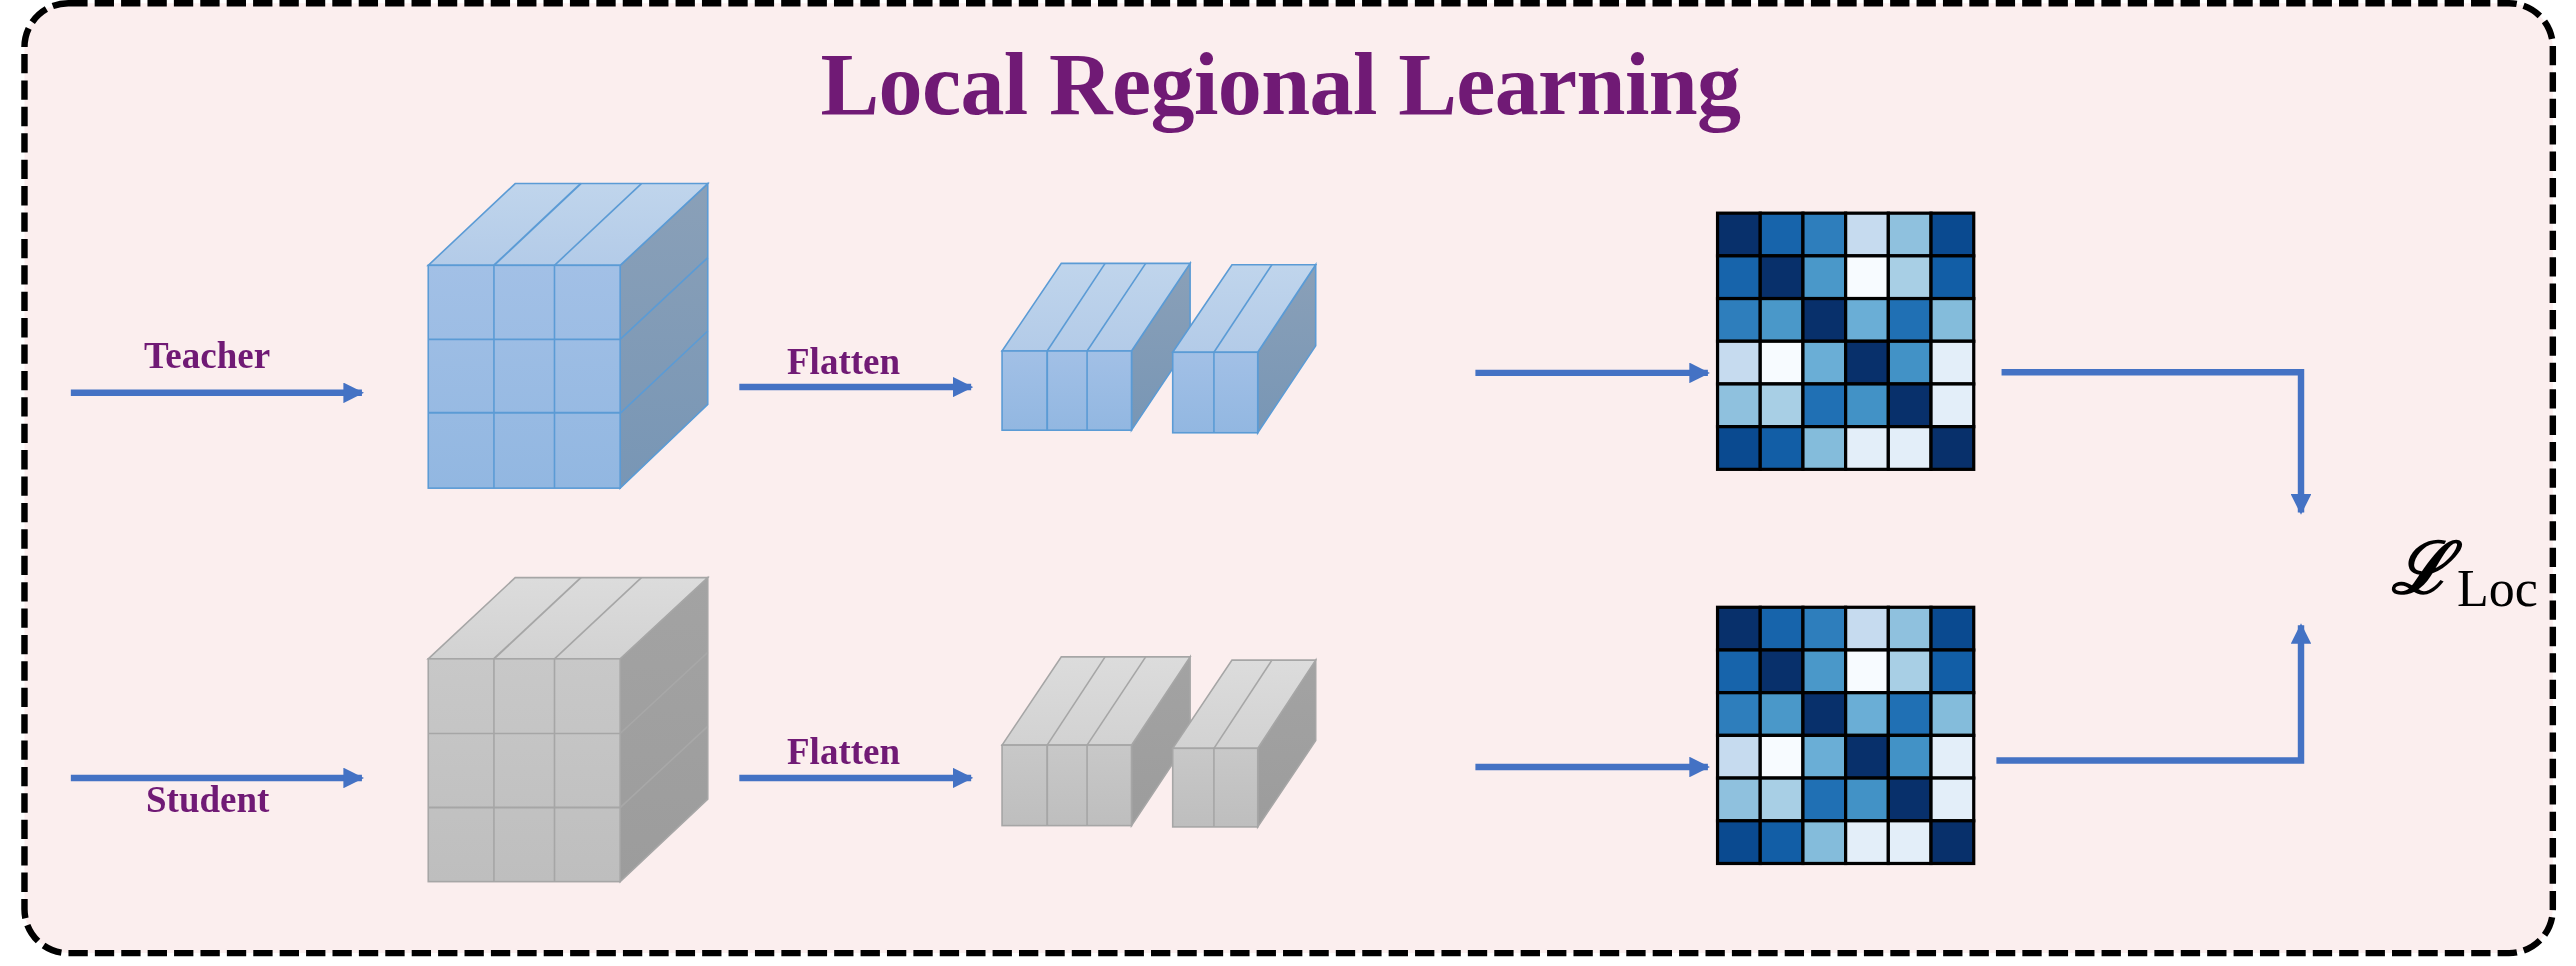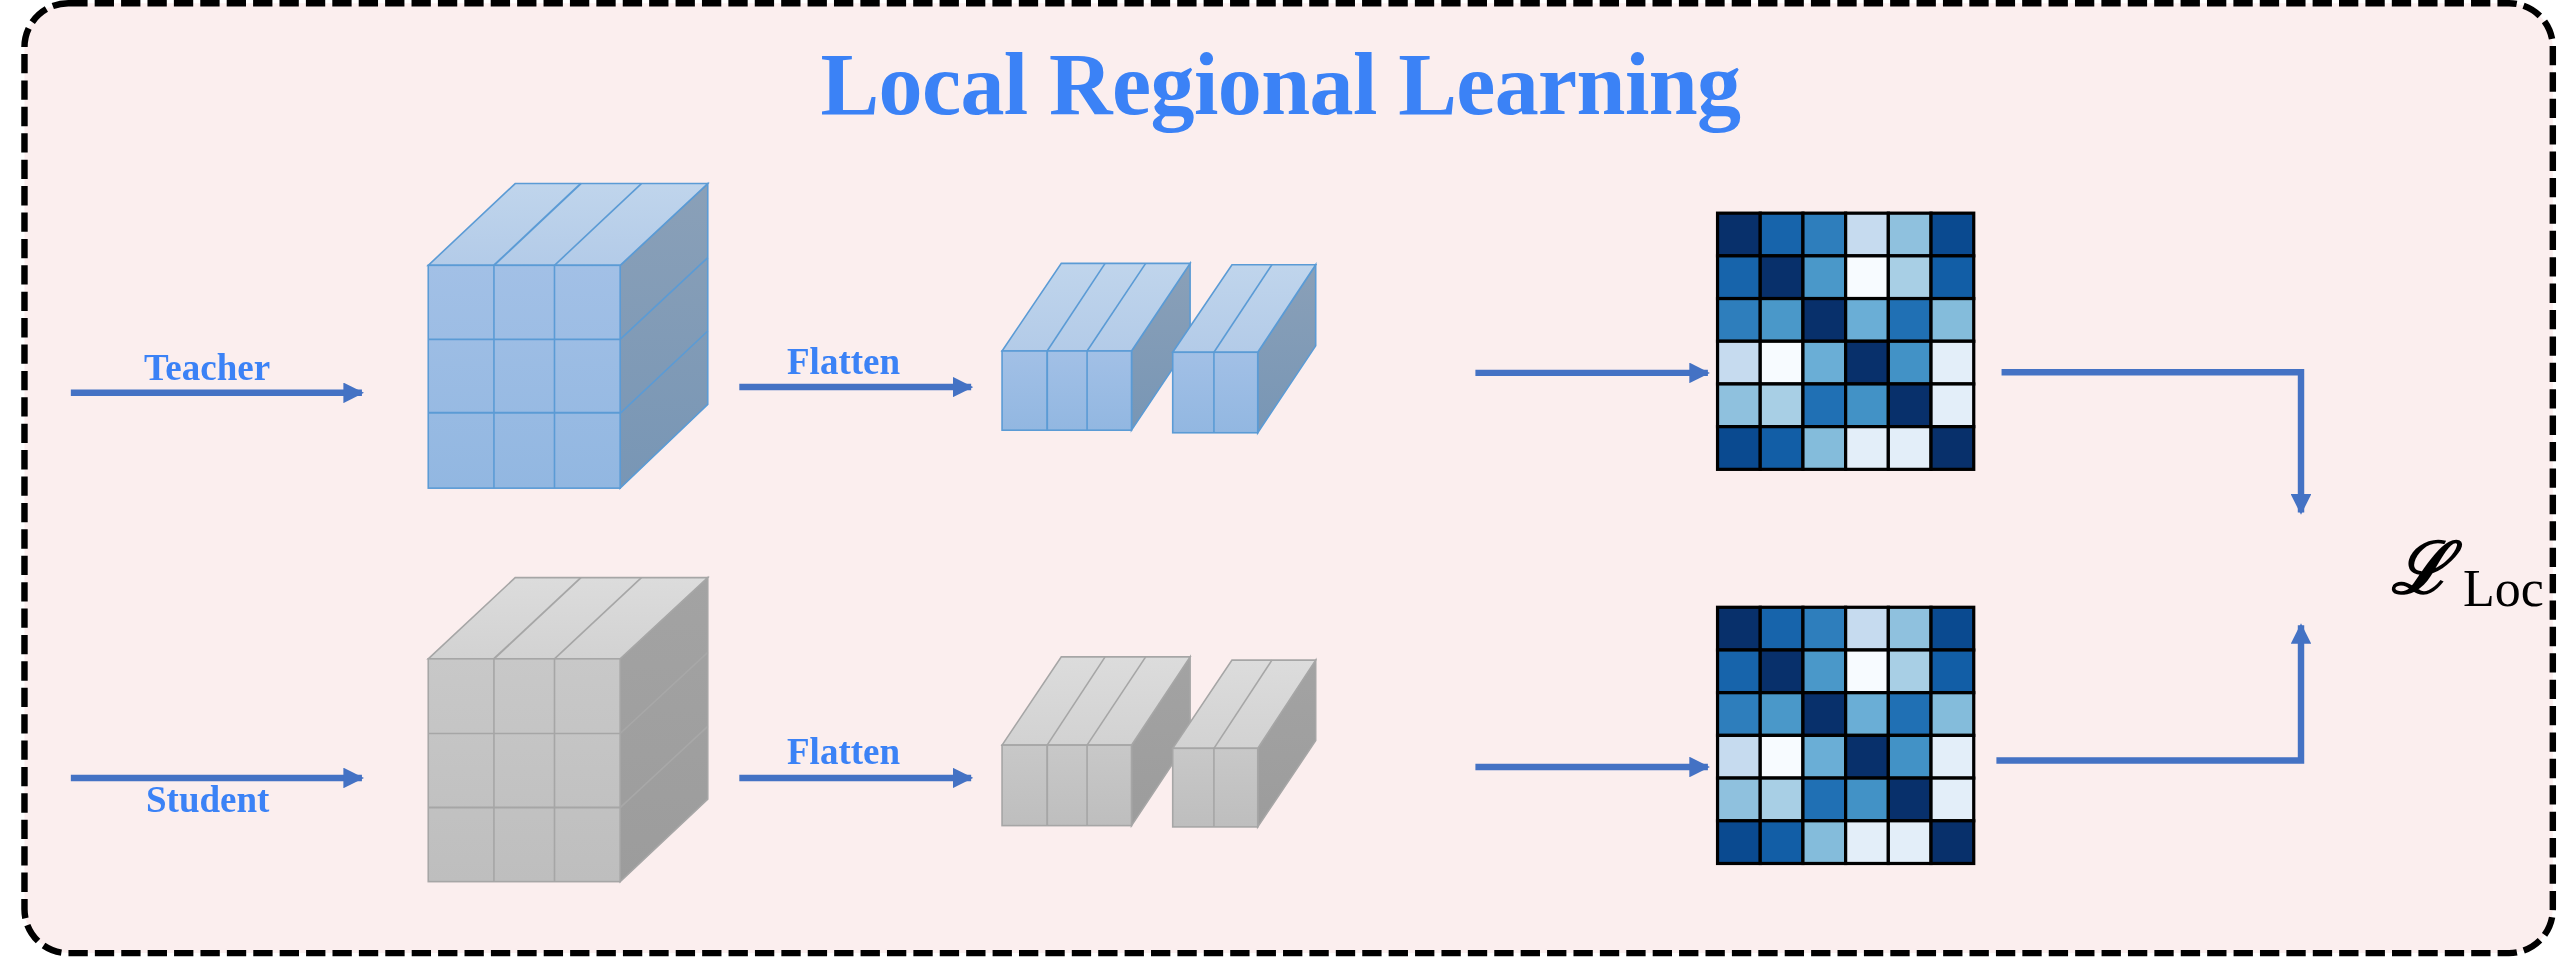--- a/index.html
+++ b/index.html
@@ -2,33 +2,33 @@
 <html style="font-size:10.3px"><head>
 <meta charset="utf-8">
 <style>
   html, body { margin: 0; padding: 0; background: #ffffff; }
   body { width: 2576px; height: 966px; position: relative; overflow: hidden; }
   #canvas { position: absolute; left: 0; top: 0; width: 2576px; height: 966px; }
   .label {
     position: absolute;
     font-family: "Liberation Serif", "DejaVu Serif", serif;
     font-weight: bold;
-    color: #3b82f6;
+    color: #701a75;
     white-space: nowrap;
     line-height: 1;
   }
   #title { font-size: 88px; left: 0; width: 2561px; text-align: center; top: 41px; letter-spacing: -0.6px; }
   .stage-label { font-size: 37px; }
   #loss {
     position: absolute; left: 2391px; top: 532px;
     font-family: "Liberation Serif", "DejaVu Serif", serif;
     color: #000; white-space: nowrap; line-height: 1;
   }
   #loss .script { font-size: 72px; font-style: italic; font-weight: bold; font-family: "DejaVu Serif", serif; }
-  #loss .sub { font-size: 52px; position: relative; top: 13px; margin-left: 12px; }
+  #loss .sub { font-size: 52px; position: relative; top: 13px; margin-left: 6px; }
 </style>
 </head>
 <body>
 
 <svg id="canvas" width="2576" height="966" viewBox="0 0 4000 1500" xmlns="http://www.w3.org/2000/svg">
   <defs>
     <marker id="ah" viewBox="0 0 10 10" refX="9" refY="5" markerWidth="3.2" markerHeight="3.2" orient="auto" markerUnits="strokeWidth">
       <path d="M0,0 L10,5 L0,10 z" fill="#4472c4"></path>
     </marker>
     <linearGradient id="gT_front" x1="0" y1="0" x2="0" y2="1">
@@ -216,21 +216,21 @@
         <rect x="2932.2" y="1274.5" width="66.3" height="66.3" fill="#e3eef9" stroke="#000" stroke-width="5"></rect>
         <rect x="2998.5" y="1274.5" width="66.3" height="66.3" fill="#08306b" stroke="#000" stroke-width="5"></rect>
       </g>
 
     <polyline points="3100,1181 3573,1181 3573,971" fill="none" stroke="#4472c4" stroke-width="10" marker-end="url(#ah)"></polyline>
   </g>
 </svg>
 
 <div id="title" class="label">Local Regional Learning</div>
 
-<div class="label stage-label" style="left:144px; top:349px;">Teacher</div>
+<div class="label stage-label" style="left:144px; top:337px;">Teacher</div>
 <div class="label stage-label" style="left:787px; top:343px;">Flatten</div>
 
 <div class="label stage-label" style="left:146px; top:733px;margin-top:48px;">Student</div>
 <div class="label stage-label" style="left:787px; top:733px;">Flatten</div>
 
 <div id="loss">
   <span class="script">ℒ</span><span class="sub">Loc</span>
 </div>
 
 

